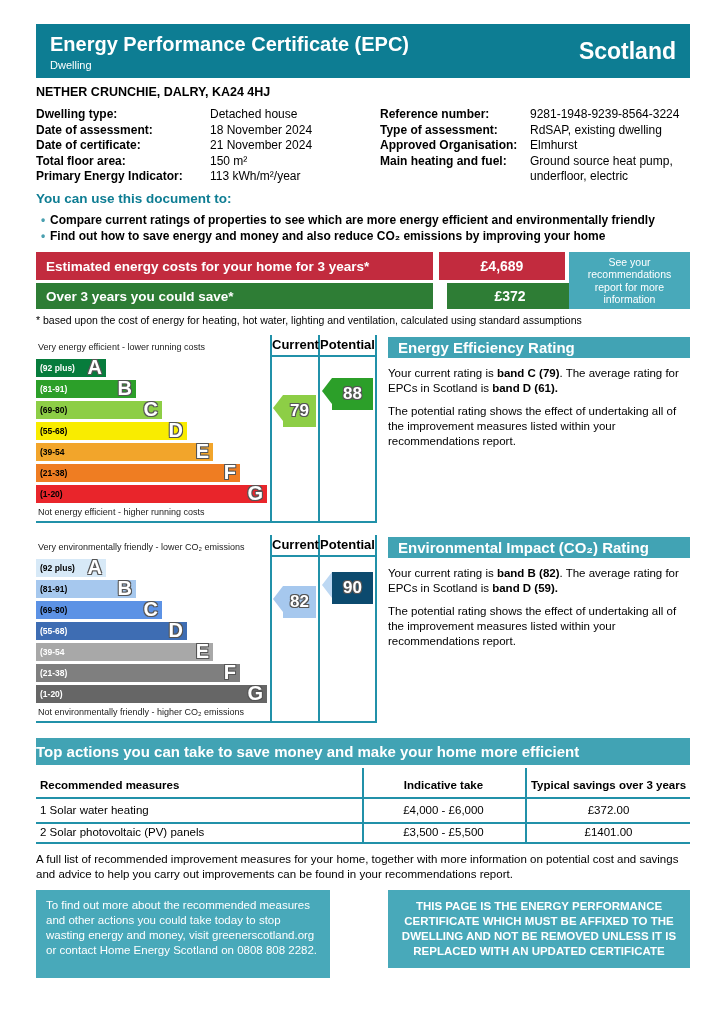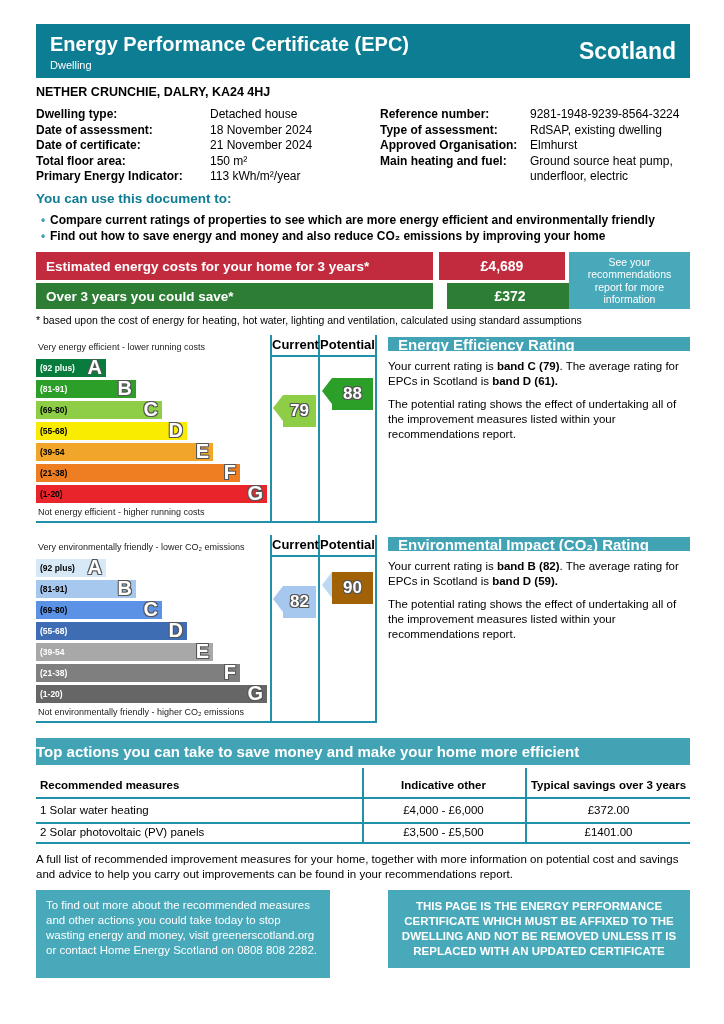--- a/index.html
+++ b/index.html
@@ -53,21 +53,21 @@
   .col-head-line{position:absolute;left:234px;top:20px;width:107px;height:2px;background:#2191A9;}
   .arrow{position:absolute;height:32px;display:flex;}
   .arrow-tri{width:0;height:0;border-top:13px solid transparent;border-bottom:13px solid transparent;
              border-right:10px solid #000;flex:0 0 auto;}
   .arrow-body{flex:1;display:flex;align-items:center;justify-content:center;}
   .arrow-num{font-size:17px;font-weight:bold;color:#fff;font-style:normal;
              text-shadow:-1px -1px 0 #555,1px -1px 0 #555,-1px 1px 0 #555,1px 1px 0 #555;}
 
   
   .panel{width:302px;font-size:11.5px;line-height:15px;}
-  .panel-head{background:#41A3B4;color:#fff;font-size:15px;font-weight:bold;height:14px;
+  .panel-head{background:#41A3B4;color:#fff;font-size:15px;font-weight:bold;height:21px;
               display:flex;align-items:center;padding-left:10px;box-sizing:border-box;}
   .panel p{margin:8px 0 0 0;}
 
   
   .actions-bar{left:36px;top:738px;width:654px;height:27px;background:#41A3B4;color:#fff;
                font-size:15px;font-weight:bold;display:flex;align-items:center;box-sizing:border-box;}
   .tbl-hline{position:absolute;left:36px;width:654px;height:2px;background:#2191A9;}
   .tbl-vline{position:absolute;width:2px;background:#2191A9;top:768px;height:76px;}
   .tbl-text{position:absolute;font-size:11.5px;}
   .tbl-head{font-weight:bold;}
@@ -261,21 +261,21 @@
     <div class="col-head-line"></div>
     <div class="chart-bottom-line"></div>
     <div class="arrow" style="left:237px;top:51px;width:43px;">
       <span class="arrow-tri" style="border-right-color: rgb(166, 200, 238);"></span>
       <span class="arrow-body" style="background: rgb(166, 200, 238);">
           <i class="arrow-num">82</i>
         </span>
     </div>
     <div class="arrow" style="left:286px;top:37px;width:51px;">
       <span class="arrow-tri" style="border-right-color: rgb(189, 216, 243);"></span>
-      <span class="arrow-body" style="background: #a16207;">
+      <span class="arrow-body" style="background: #0c4a6e;">
           <i class="arrow-num">90</i>
         </span>
     </div>
   </div>
 
   <div class="abs panel" style="left:388px;top:537px;">
     <div class="panel-head">Environmental Impact (CO₂) Rating</div>
     <p><span>Your current rating is </span><b>band B (82)</b><span>. The average rating for EPCs in Scotland is </span><b>band D (59).</b></p>
     <p>The potential rating shows the effect of undertaking all of the improvement measures listed within your recommendations report.</p>
   </div>
@@ -284,21 +284,21 @@
       <span>Top actions you can take to save money and make your home more efficient</span>
     </div>
 
   <div class="tbl-vline" style="left:362px;"></div>
   <div class="tbl-vline" style="left:525px;"></div>
   <div class="tbl-hline" style="top:797px;"></div>
   <div class="tbl-hline" style="top:822px;"></div>
   <div class="tbl-hline" style="top:842px;"></div>
 
   <div class="tbl-text tbl-head" style="left:40px;top:779px;">Recommended measures</div>
-  <div class="tbl-text tbl-head tbl-center" style="left:364px;top:779px;width:159px;">Indicative other</div>
+  <div class="tbl-text tbl-head tbl-center" style="left:364px;top:779px;width:159px;">Indicative take</div>
   <div class="tbl-text tbl-head tbl-center" style="left:527px;top:779px;width:163px;">Typical savings over 3 years</div>
 
   <div class="tbl-text" style="left:40px;top:804px;">1 Solar water heating</div>
   <div class="tbl-text tbl-center" style="left:364px;top:804px;width:159px;">£4,000 - £6,000</div>
   <div class="tbl-text tbl-center" style="left:527px;top:804px;width:163px;">£372.00</div>
 
   <div class="tbl-text" style="left:40px;top:826px;">2 Solar photovoltaic (PV) panels</div>
   <div class="tbl-text tbl-center" style="left:364px;top:826px;width:159px;">£3,500 - £5,500</div>
   <div class="tbl-text tbl-center" style="left:527px;top:826px;width:163px;">£1401.00</div>
 

